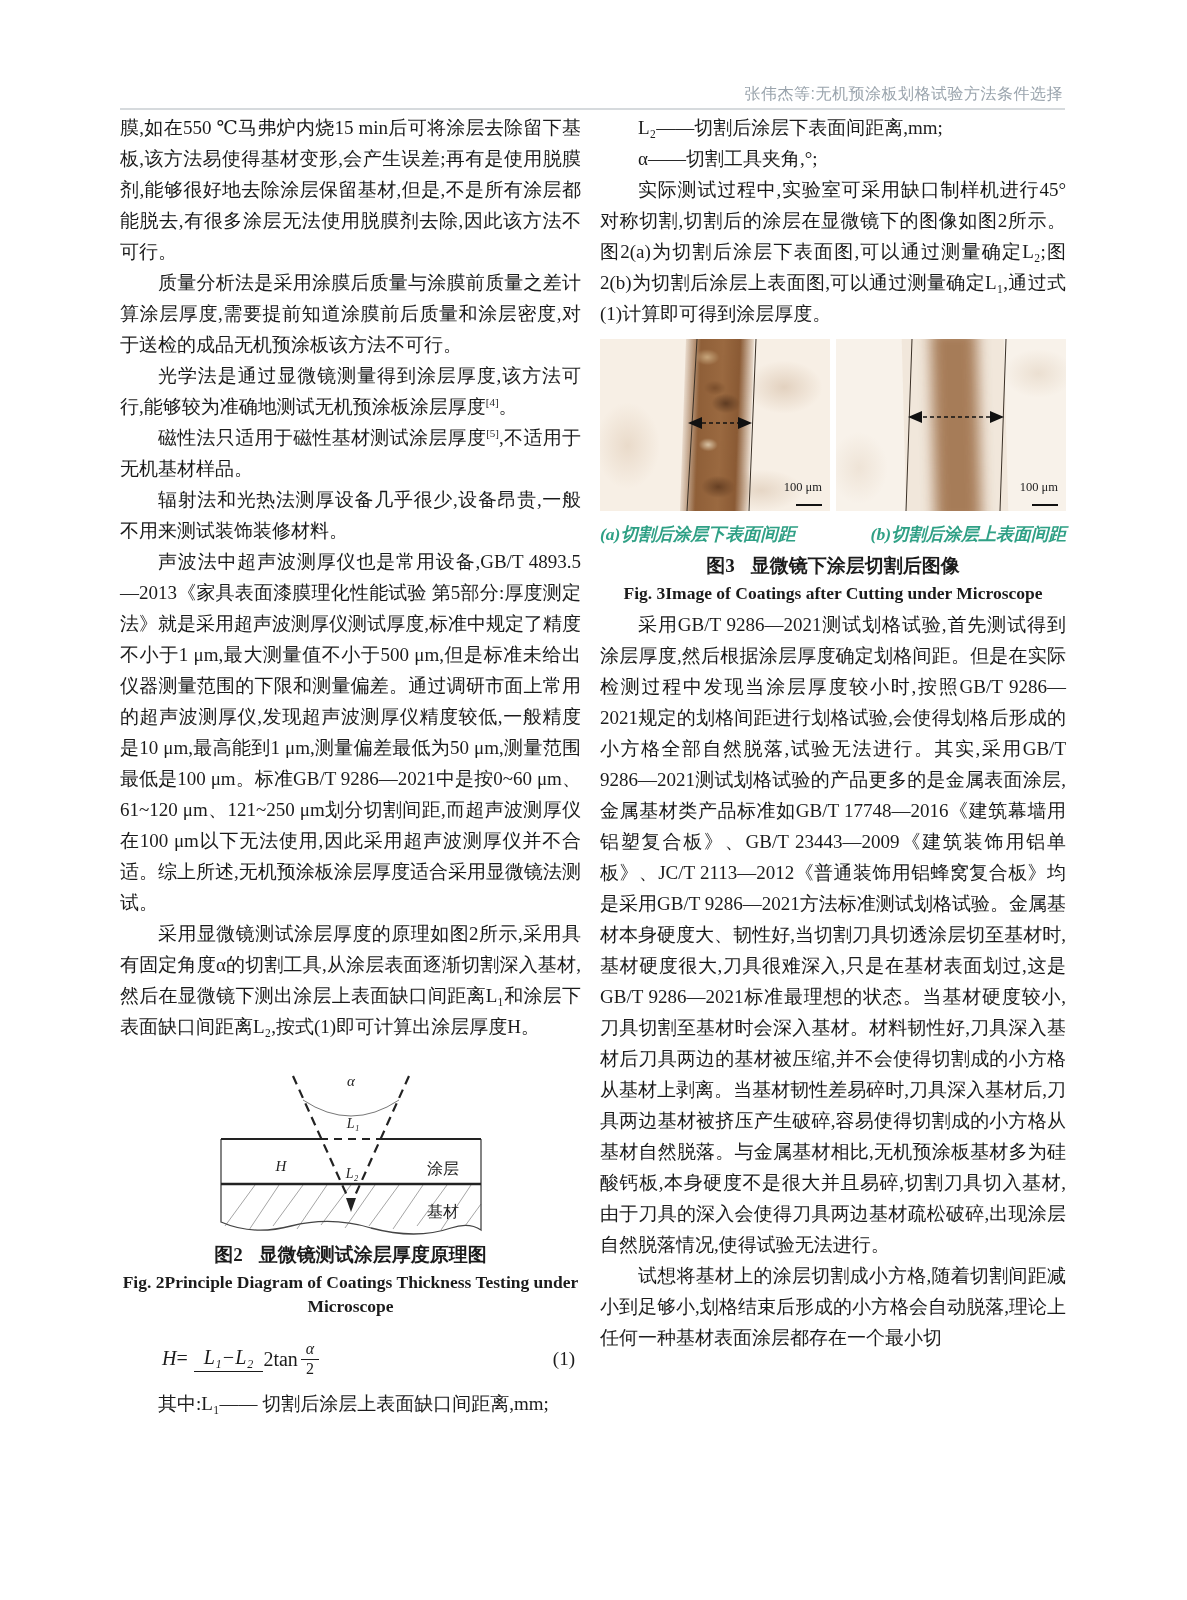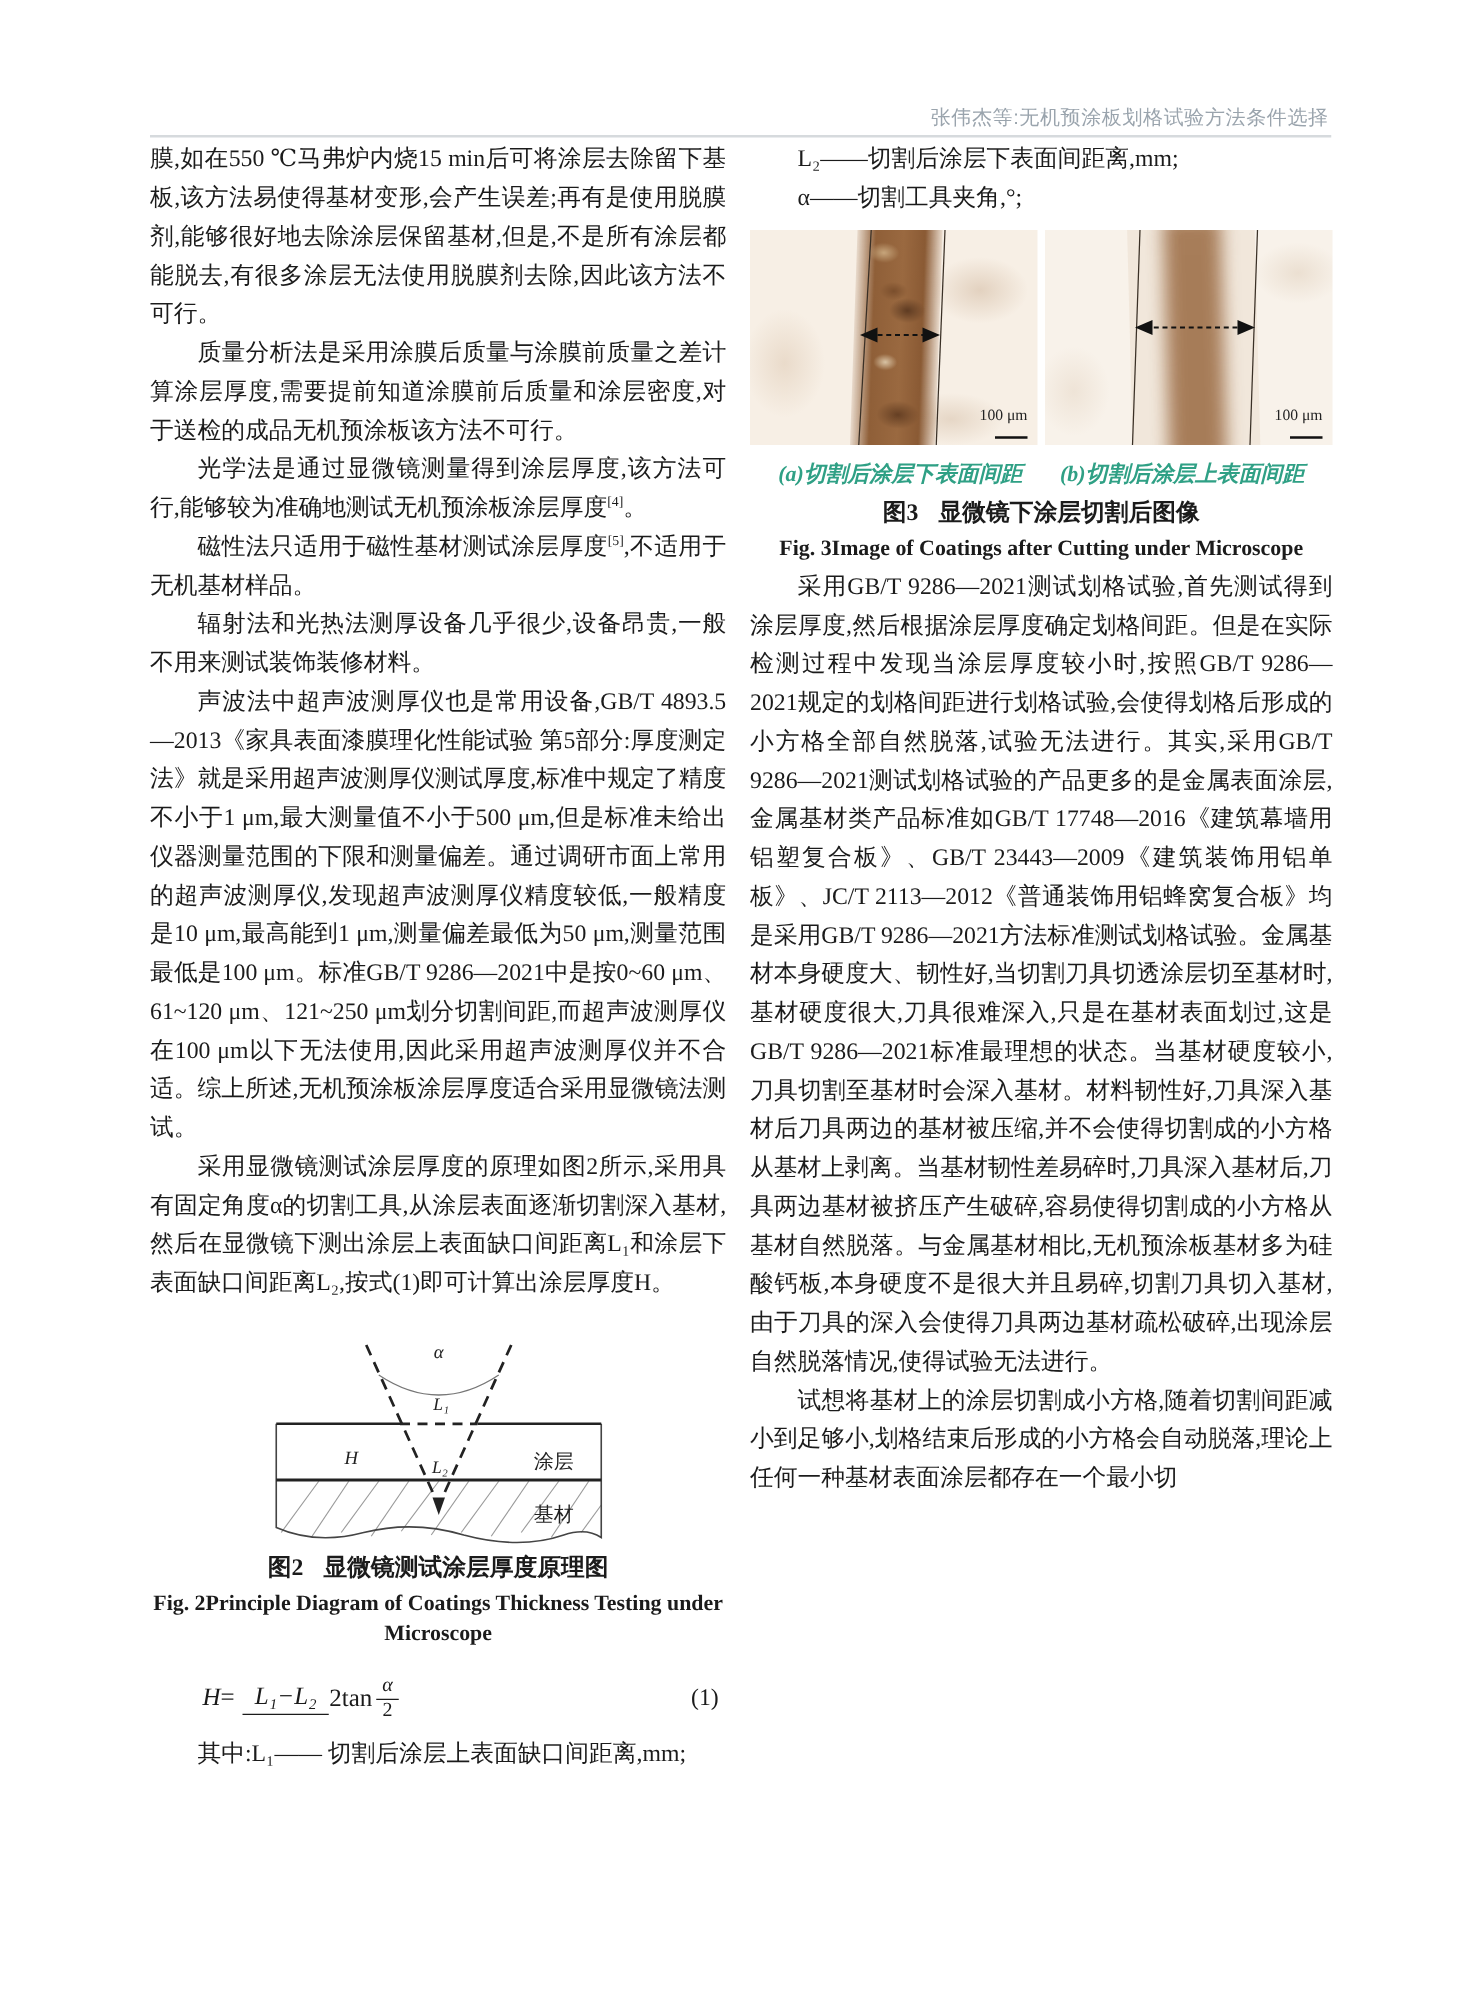--- a/index.html
+++ b/index.html
@@ -63,21 +63,21 @@
   .core-b{position:absolute;left:97px;top:-10px;width:46px;height:195px;transform:rotate(-1.5deg);
       background:
         radial-gradient(ellipse 20px 24px at 50% 18%, #6b4526, rgba(0,0,0,0) 70%),
         radial-gradient(ellipse 18px 22px at 45% 55%, #7c5130, rgba(0,0,0,0) 70%),
         radial-gradient(ellipse 20px 26px at 55% 85%, #6b4526, rgba(0,0,0,0) 70%),
         #96halt;
       background-color:#9a6a42;filter:blur(7px);opacity:.85;}
   .photo svg.overlay{position:absolute;left:0;top:0;}
   .scale{position:absolute;right:8px;bottom:5px;font-size:12.5px;color:#222;text-align:right;}
   .scale .scalebar{display:block;width:26px;height:2px;background:#111;margin:1px 0 0 auto;}
-  .cap-ab{display:flex;justify-content:center;gap:30px;margin-top:10px;
+  .cap-ab{display:flex;justify-content:space-between;gap:30px;margin-top:10px;
       color:#2fa085;font-size:17.5px;font-style:italic;font-weight:bold;line-height:26px;}
   
   .section{display:flex;gap:14px;margin:16px 0 8px 0;color:#2aa183;
       font-family:"Liberation Sans","DejaVu Sans",sans-serif;font-weight:bold;font-size:20px;line-height:30px;}
   
   .footer{position:absolute;top:1494px;right:120px;display:flex;align-items:center;}
   .footer-names{text-align:right;margin-right:10px;}
   .f-cn{font-family:"Liberation Sans","DejaVu Sans",sans-serif;font-weight:bold;font-size:24px;
         color:#3f6d9c;line-height:22px;}
   .f-en{font-size:12.5px;color:#8a9bb0;line-height:16px;}
@@ -167,20 +167,21 @@
         </span>
         <span class="eq-no">(1)</span>
       </div>
 
       <p class="noindent" style="text-indent:2em;">其中:L₁—— 切割后涂层上表面缺口间距离,mm;</p>
     </div>
 
     <div class="col col-right">
       <p class="def">L₂——切割后涂层下表面间距离,mm;</p>
       <p class="def">α——切割工具夹角,°;</p>
+      <p>实际测试过程中,实验室可采用缺口制样机进行45°对称切割,切割后的涂层在显微镜下的图像如图2所示。图2(a)为切割后涂层下表面图,可以通过测量确定L₂;图2(b)为切割后涂层上表面图,可以通过测量确定L₁,通过式(1)计算即可得到涂层厚度。</p>
 
       <figure class="fig3" style="margin:10px 0 4px 0;">
         <div class="photos">
           <div class="photo photo-a">
             <div class="strip-a"></div>
             <svg class="overlay" width="230" height="172" viewBox="0 0 230 172">
               <line x1="97" y1="0" x2="87" y2="172" stroke="#3a3026" stroke-width="1"></line>
               <line x1="156" y1="0" x2="149" y2="172" stroke="#3a3026" stroke-width="1"></line>
               <line x1="95" y1="84" x2="145" y2="84" stroke="#111" stroke-width="1.6" stroke-dasharray="4 3"></line>
               <polygon points="88,84 102,78 102,90" fill="#111"></polygon>

